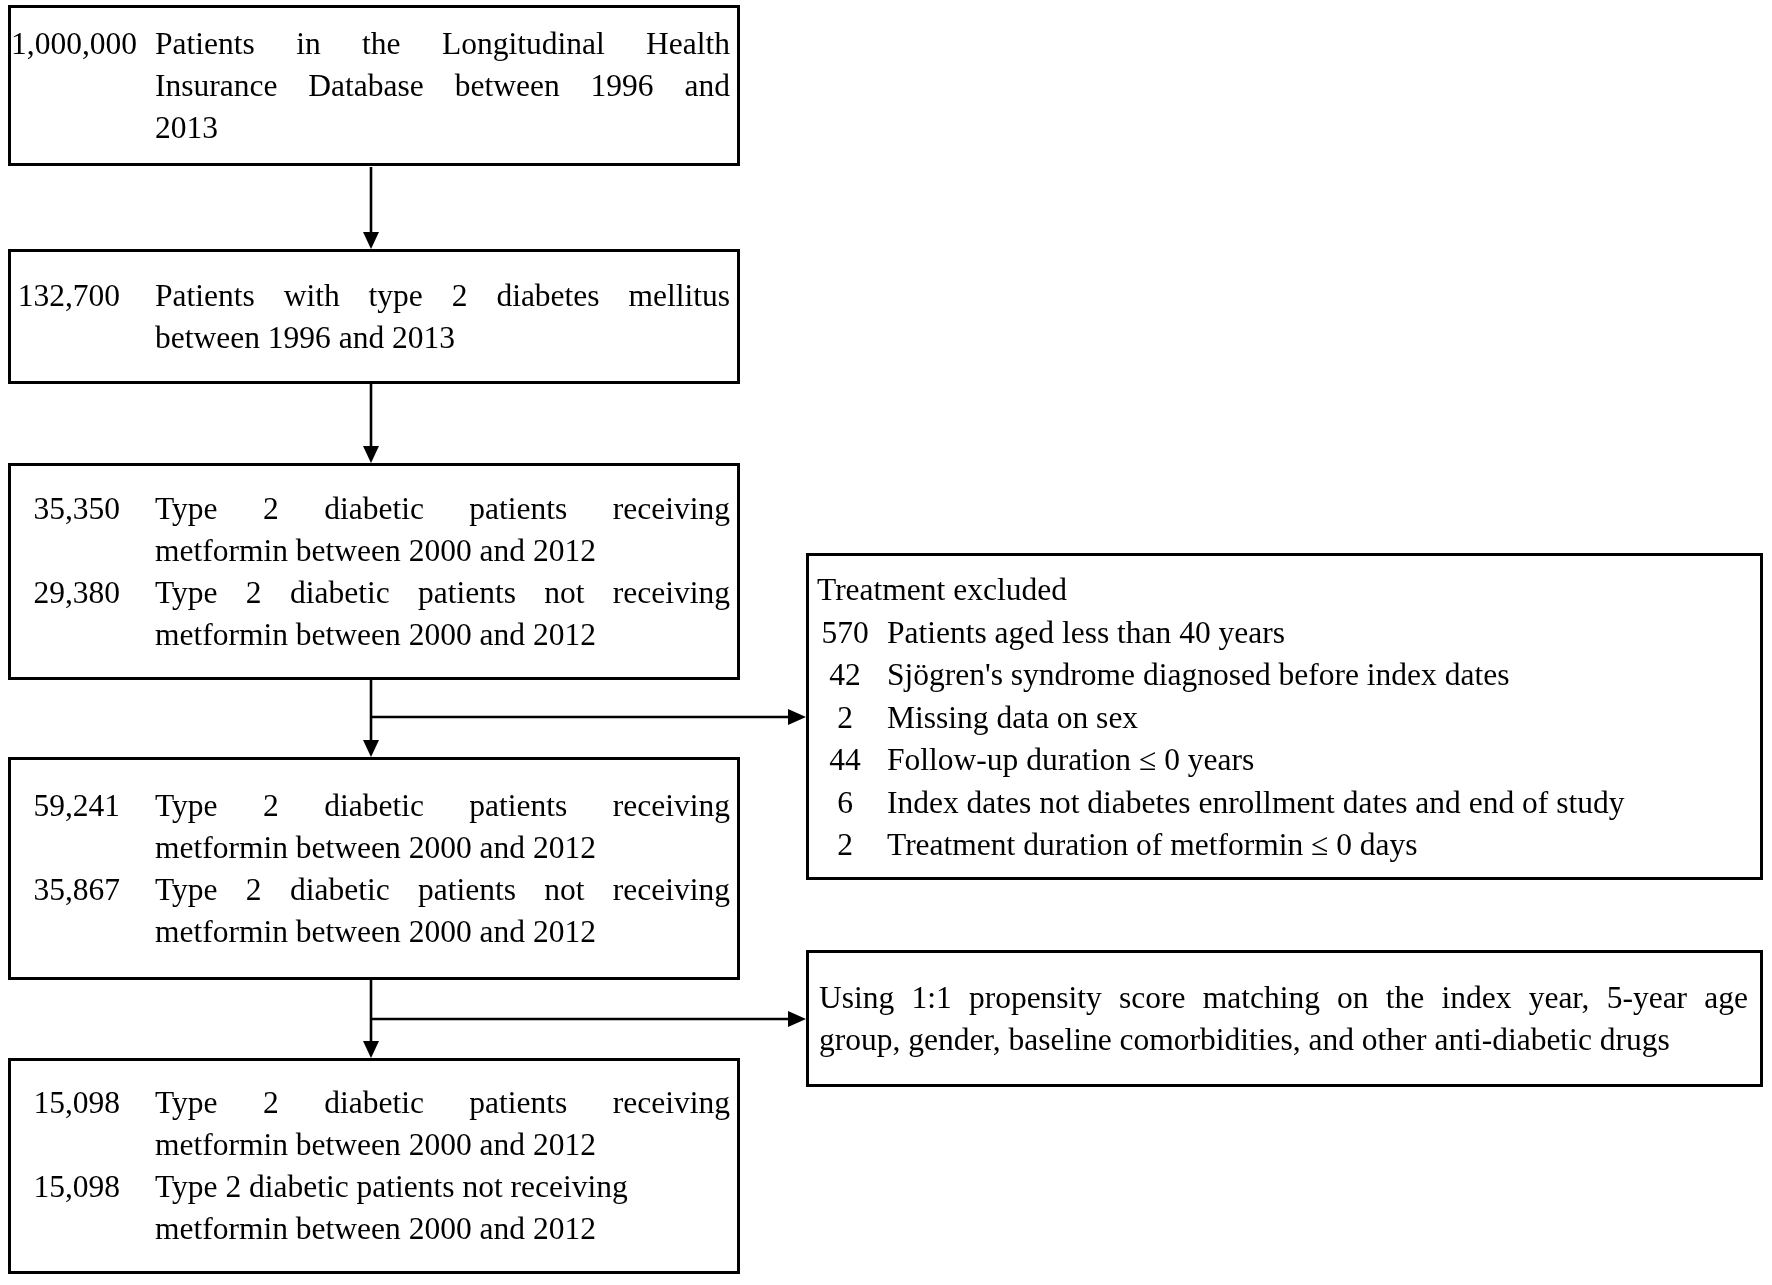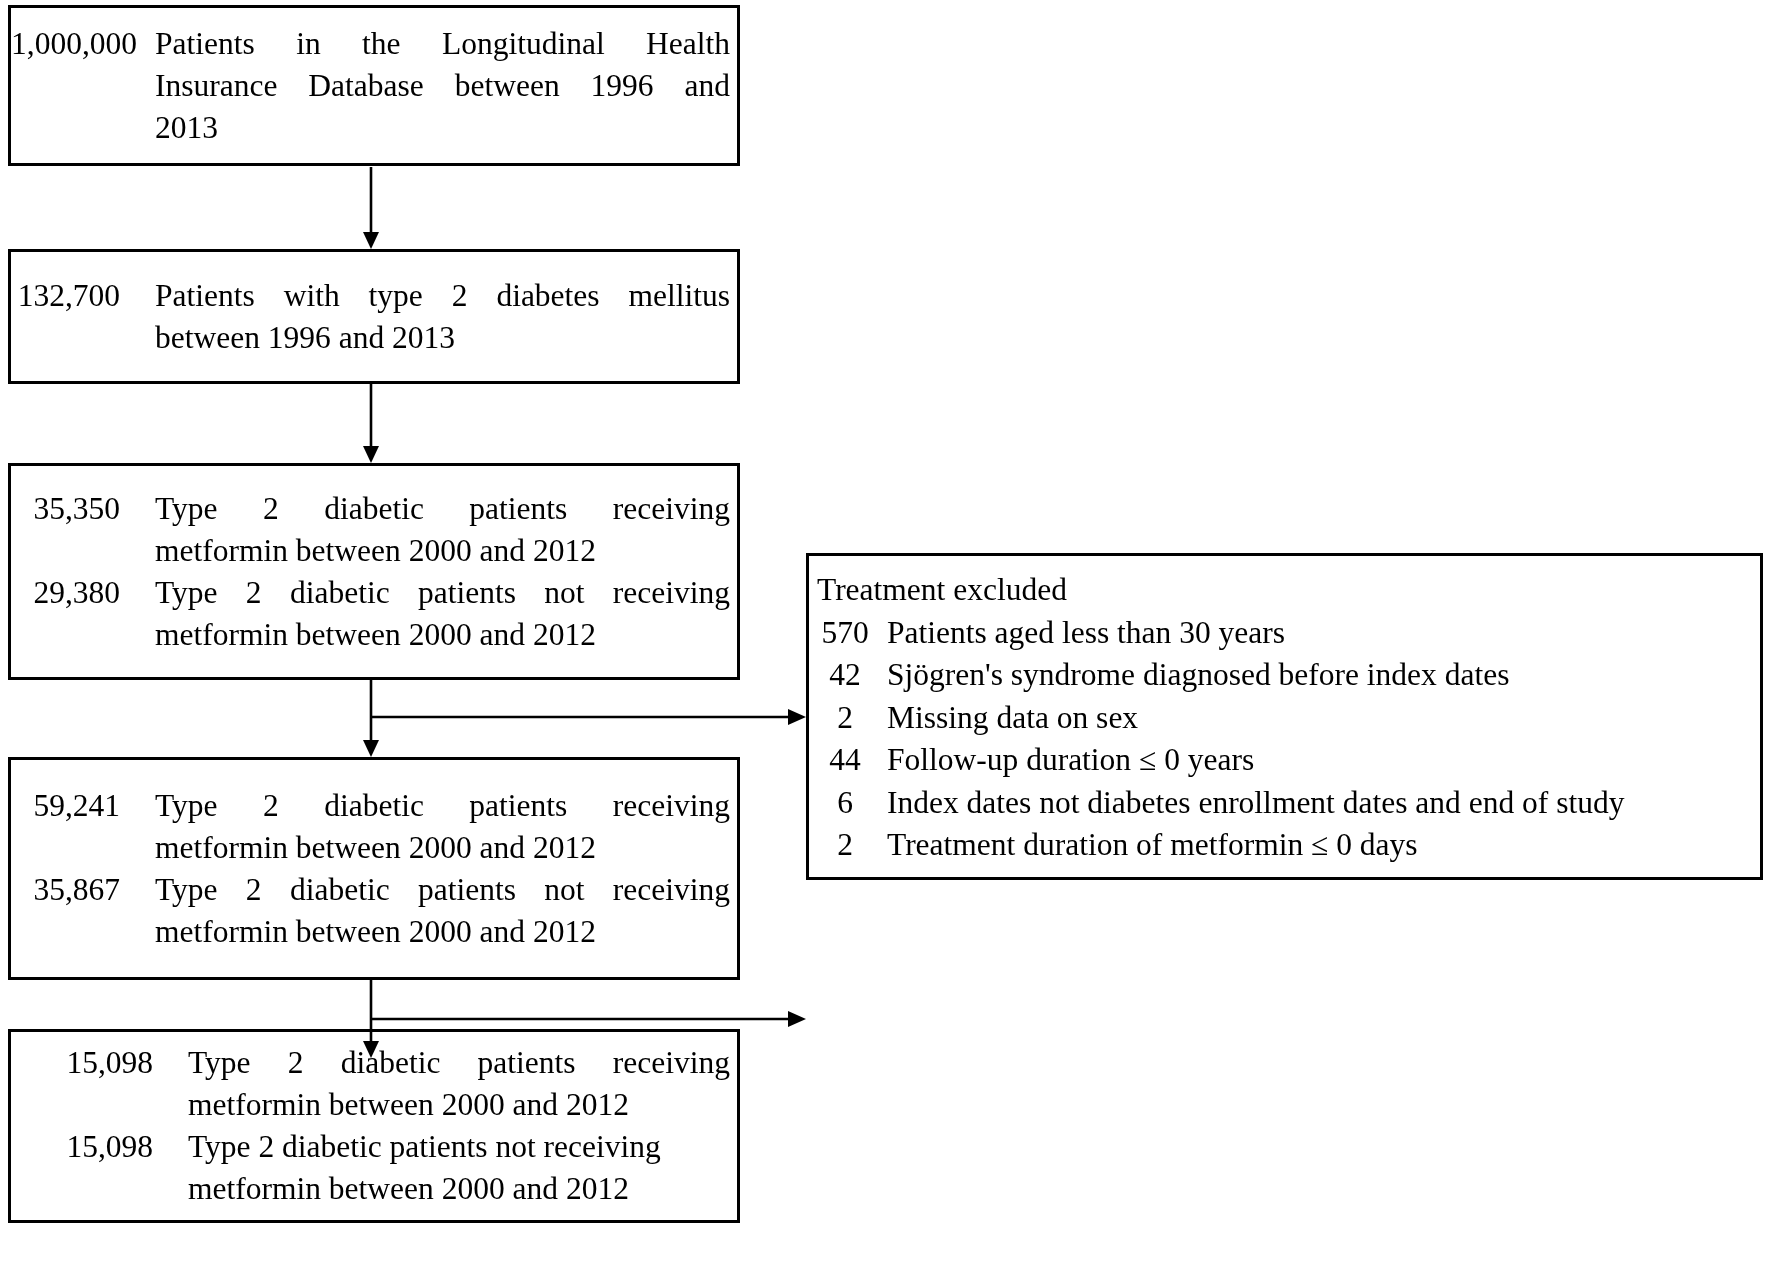--- a/index.html
+++ b/index.html
@@ -98,42 +98,42 @@
     </div>
     <div class="entry">
       <div class="num">35,867</div>
       <div class="txt">
         <div class="line j">Type 2 diabetic patients not receiving</div>
         <div class="line">metformin between 2000 and 2012</div>
       </div>
     </div>
   </div>
 
-  <div class="box lbox" style="top:1029px;height:194px;padding-left:33px;">
+  <div class="box lbox" style="top:1058px;height:216px;">
     <div class="entry">
       <div class="num">15,098</div>
       <div class="txt">
         <div class="line j">Type 2 diabetic patients receiving</div>
         <div class="line">metformin between 2000 and 2012</div>
       </div>
     </div>
     <div class="entry">
       <div class="num">15,098</div>
       <div class="txt">
         <div class="line">Type 2 diabetic patients not receiving</div>
         <div class="line">metformin between 2000 and 2012</div>
       </div>
     </div>
   </div>
 
   <div class="box rbox excl" style="top:553px;height:327px;">
     <div class="excl-title">Treatment excluded</div>
     <div class="erow">
       <div class="enum">570</div>
-      <div class="ereason">Patients aged less than 30 years</div>
+      <div class="ereason">Patients aged less than 40 years</div>
     </div>
     <div class="erow">
       <div class="enum">42</div>
       <div class="ereason">Sjögren's syndrome diagnosed before index dates</div>
     </div>
     <div class="erow">
       <div class="enum">2</div>
       <div class="ereason">Missing data on sex</div>
     </div>
     <div class="erow">
@@ -143,20 +143,24 @@
     <div class="erow">
       <div class="enum">6</div>
       <div class="ereason">Index dates not diabetes enrollment dates and end of study</div>
     </div>
     <div class="erow">
       <div class="enum">2</div>
       <div class="ereason">Treatment duration of metformin ≤ 0 days</div>
     </div>
   </div>
 
+  <div class="box rbox prop" style="top:950px;height:137px;">
+    <div class="line j">Using 1:1 propensity score matching on the index year, 5-year age</div>
+    <div class="line">group, gender, baseline comorbidities, and other anti-diabetic drugs</div>
+  </div>
 
   <svg class="arrows" width="1772" height="1285" viewBox="0 0 1772 1285">
     <g stroke="#000000" stroke-width="2.6" fill="none">
       <line x1="371" y1="167" x2="371" y2="234"></line>
       <line x1="371" y1="384" x2="371" y2="448"></line>
       <line x1="371" y1="680" x2="371" y2="742"></line>
       <line x1="370" y1="717" x2="790" y2="717"></line>
       <line x1="371" y1="980" x2="371" y2="1043"></line>
       <line x1="370" y1="1019" x2="790" y2="1019"></line>
     </g>

